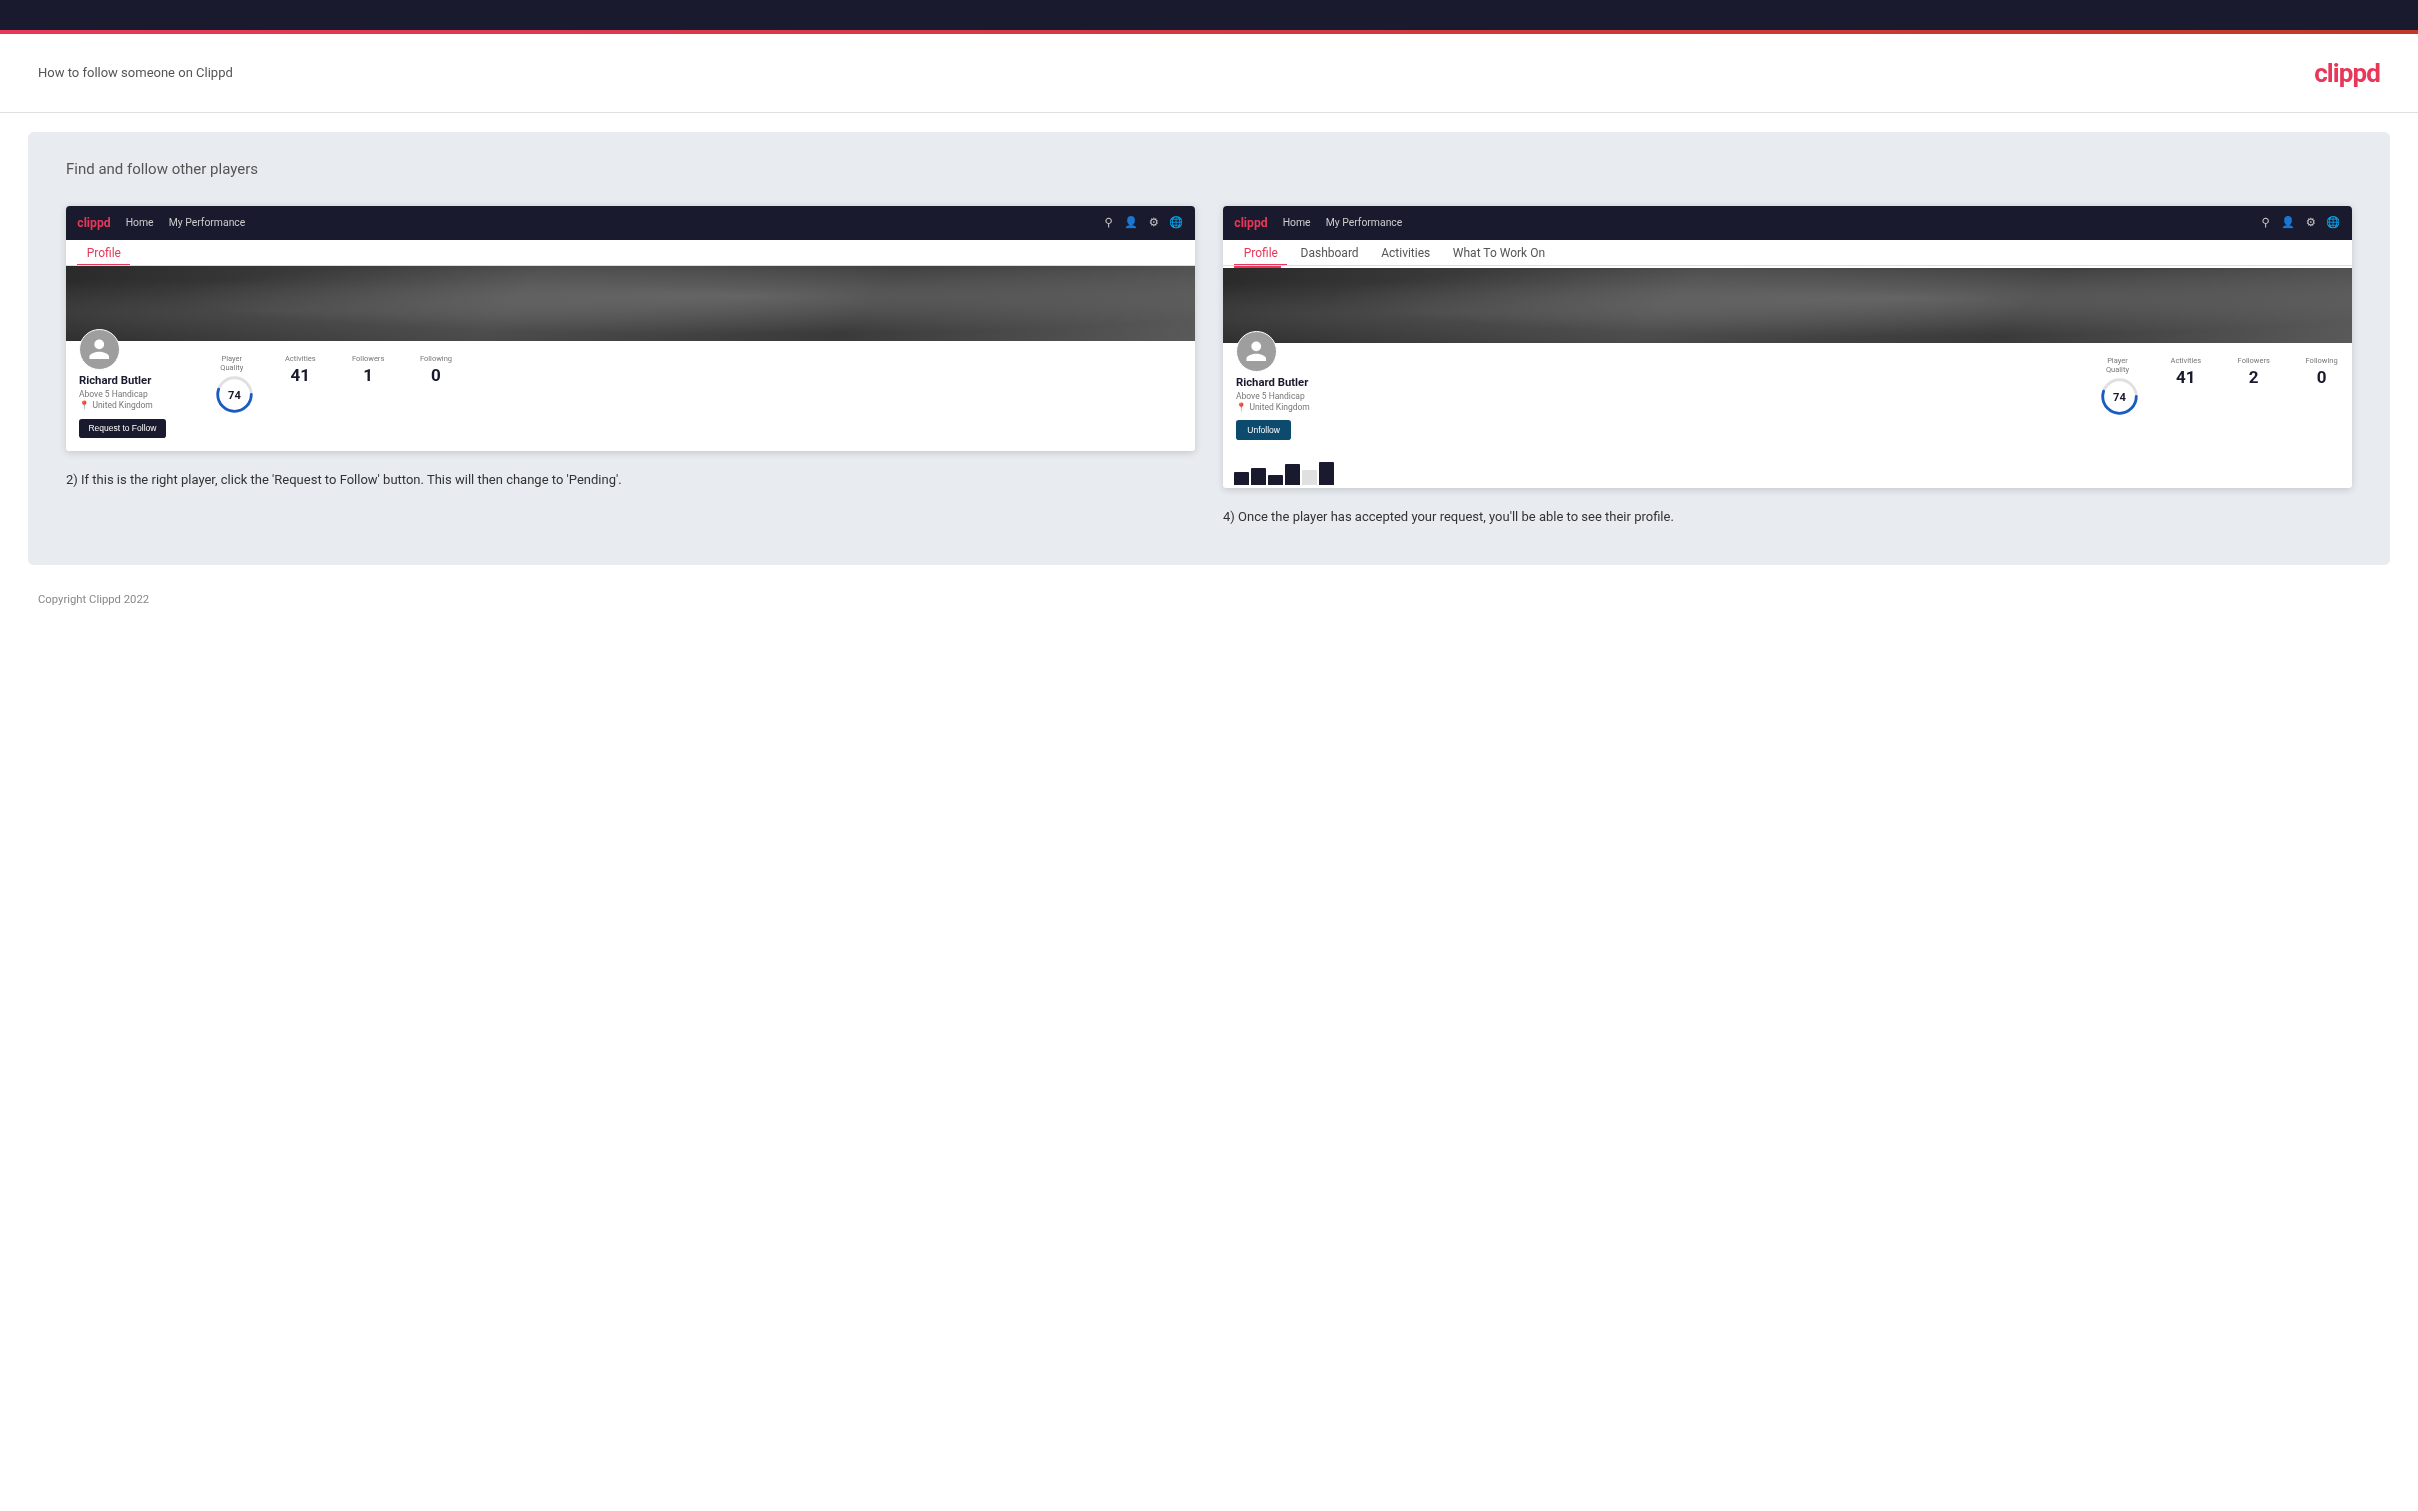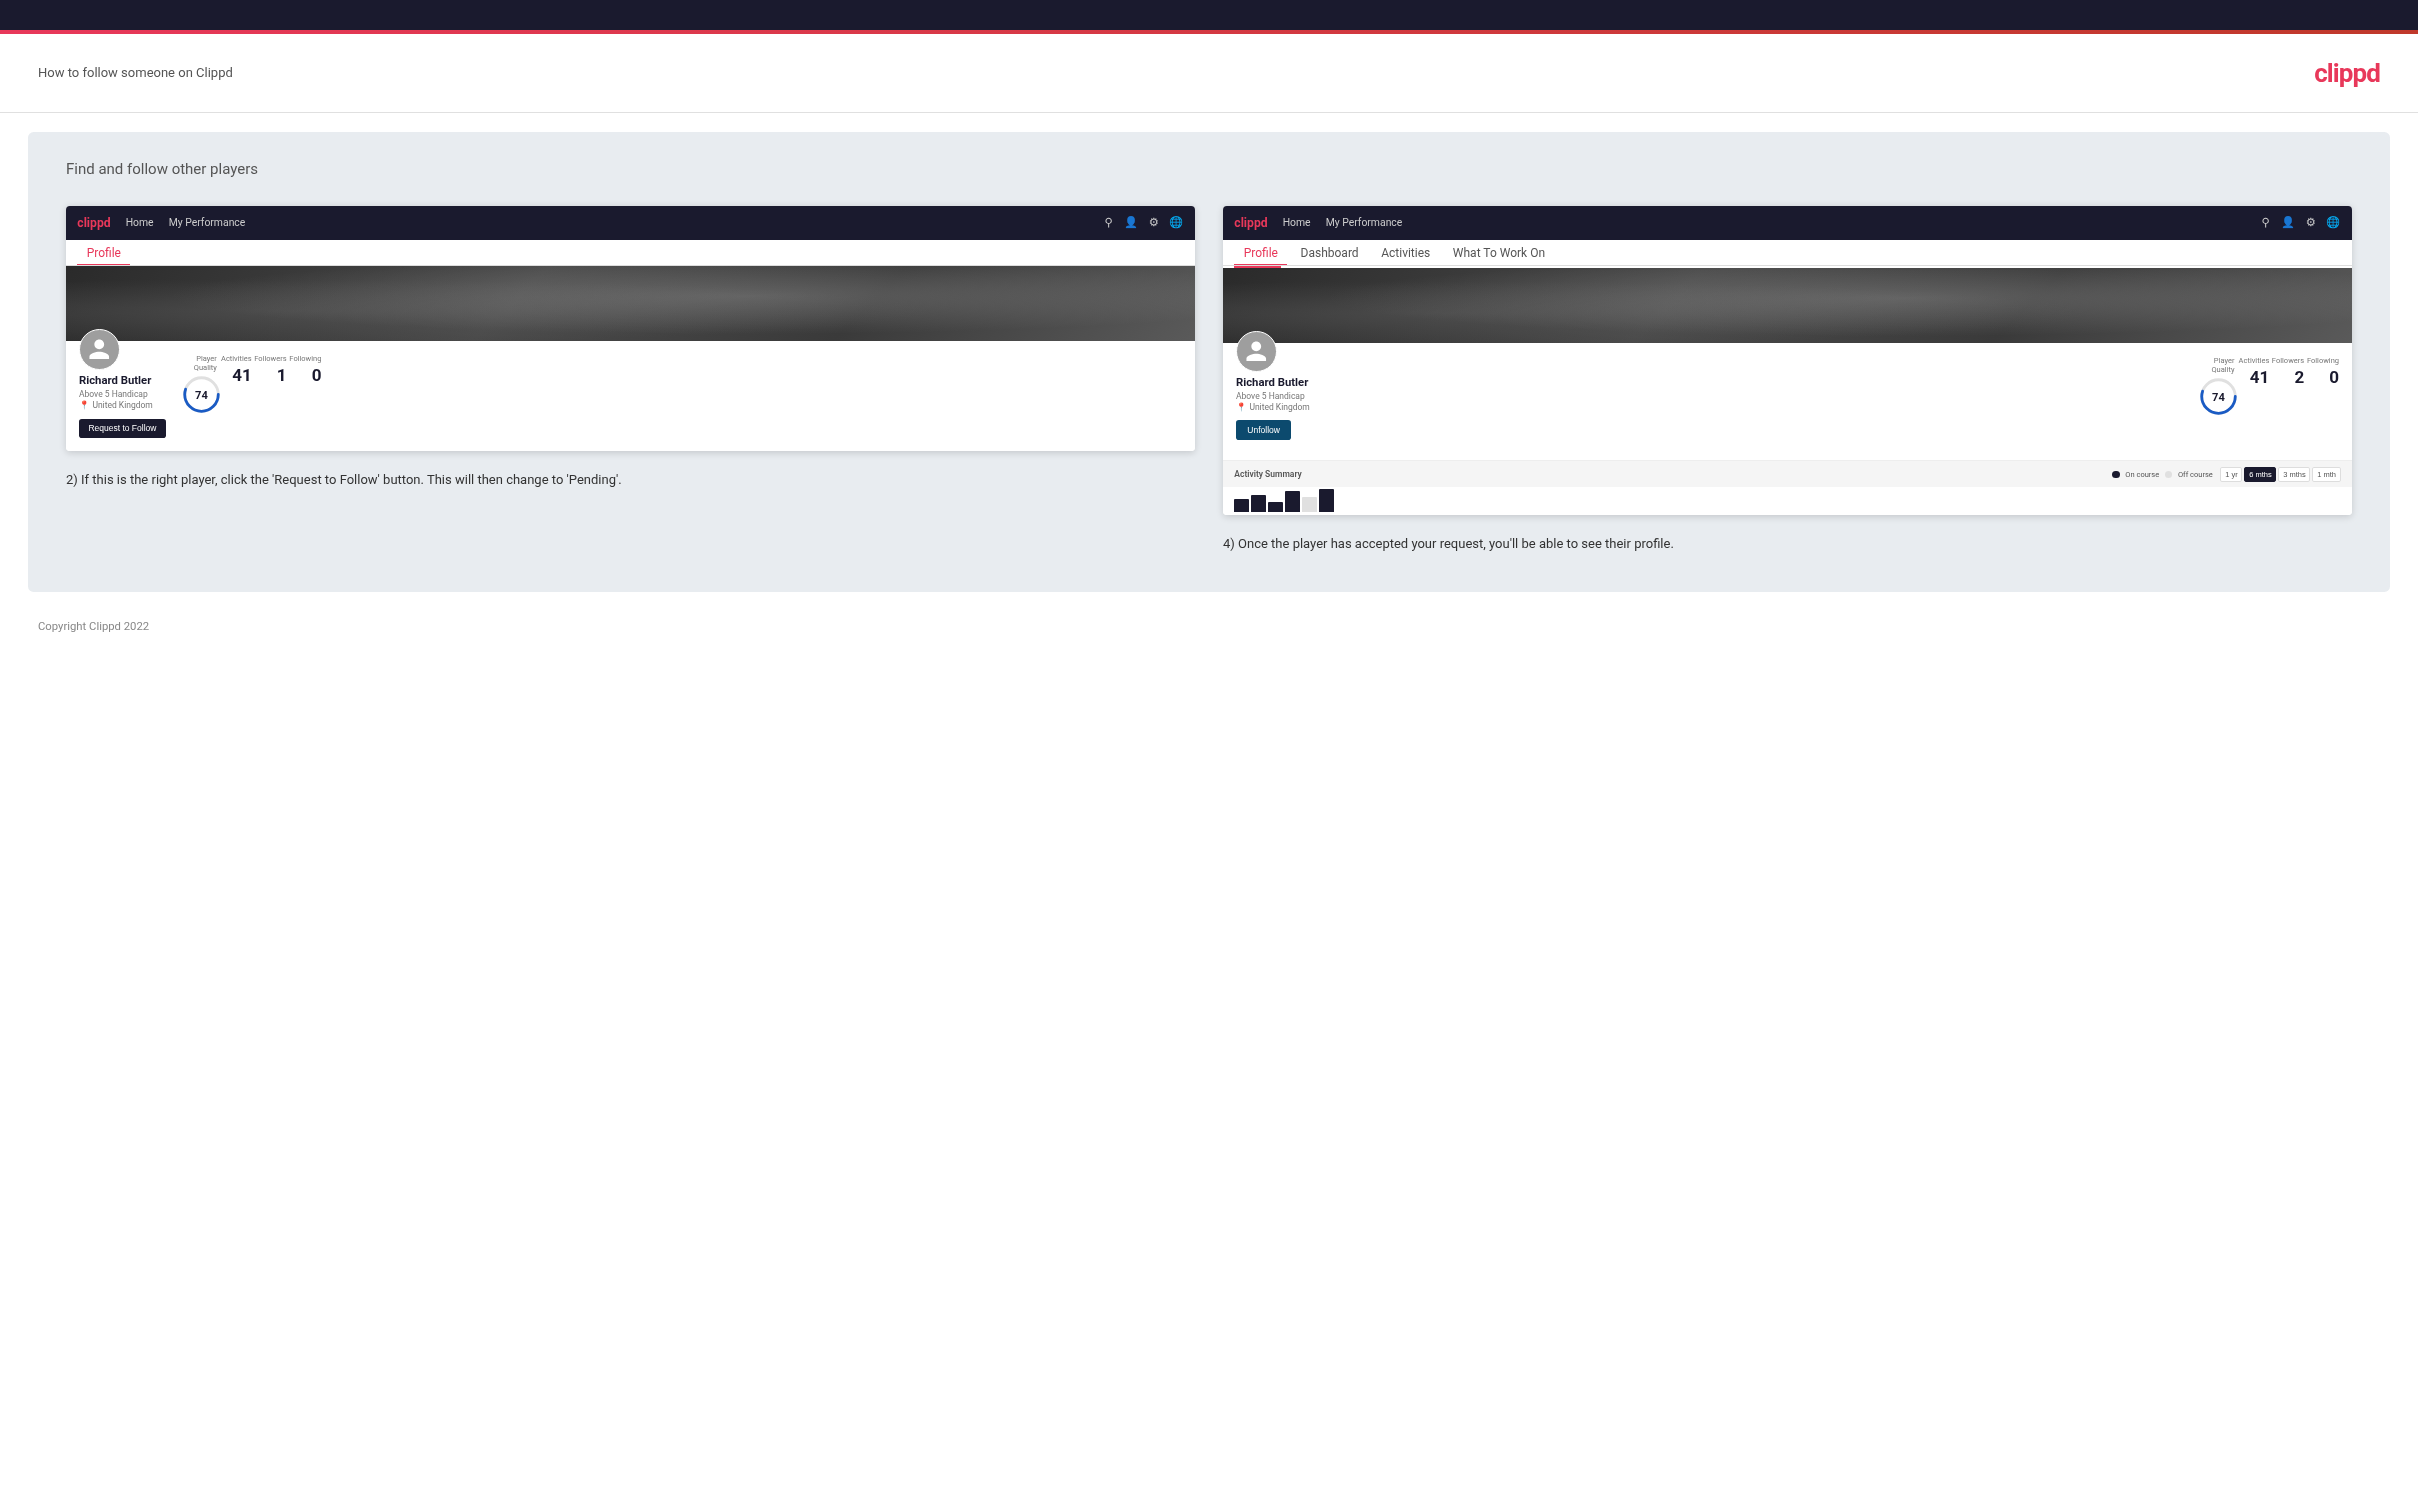--- a/index.html
+++ b/index.html
@@ -173,21 +173,22 @@
       gap: 2.8px;
     }
     .ss-stats-row {
       display: flex;
       gap: 0;
       margin-top: 3.8px;
       margin-bottom: 9.4px;
     }
     .ss-stat {
       flex: 1;
-      text-align: right;
+      text-align: center;
+      margin-left: 33px;
     }
     .ss-stat-label {
       font-size: 7.5px;
       color: #777;
       margin-bottom: 1.9px;
     }
     .ss-stat-value {
       font-size: 17px;
       font-weight: 700;
       color: #1a1a2e;
@@ -452,37 +453,20 @@
                 <div class="ss-stat-value">2</div>
               </div>
               <div class="ss-stat">
                 <div class="ss-stat-label">Following</div>
                 <div class="ss-stat-value">0</div>
               </div>
             </div>
           </div>
         </div>
 
-        <div class="ss-activity-bar">
-          <span class="ss-activity-label">Activity Summary</span>
-          <div class="ss-activity-right">
-            <div class="ss-legend">
-              <div class="ss-legend-dot" style="background:#1a1a2e;"></div>
-              <span class="ss-legend-label">On course</span>
-              <div class="ss-legend-dot" style="background:#e0e0e0;"></div>
-              <span class="ss-legend-label">Off course</span>
-            </div>
-            <div class="ss-period-btns">
-              <button class="ss-period-btn">1 yr</button>
-              <button class="ss-period-btn active">6 mths</button>
-              <button class="ss-period-btn">3 mths</button>
-              <button class="ss-period-btn">1 mth</button>
-            </div>
-          </div>
-        </div>
 
         <div class="ss-chart-preview">
           <div class="ss-bar" style="height:13px;"></div>
           <div class="ss-bar" style="height:17px;"></div>
           <div class="ss-bar" style="height:9.4px;"></div>
           <div class="ss-bar" style="height:21px;"></div>
           <div class="ss-bar" style="height:15px; background:#e0e0e0;"></div>
           <div class="ss-bar" style="height:22.6px;"></div>
         </div>
       </div>

